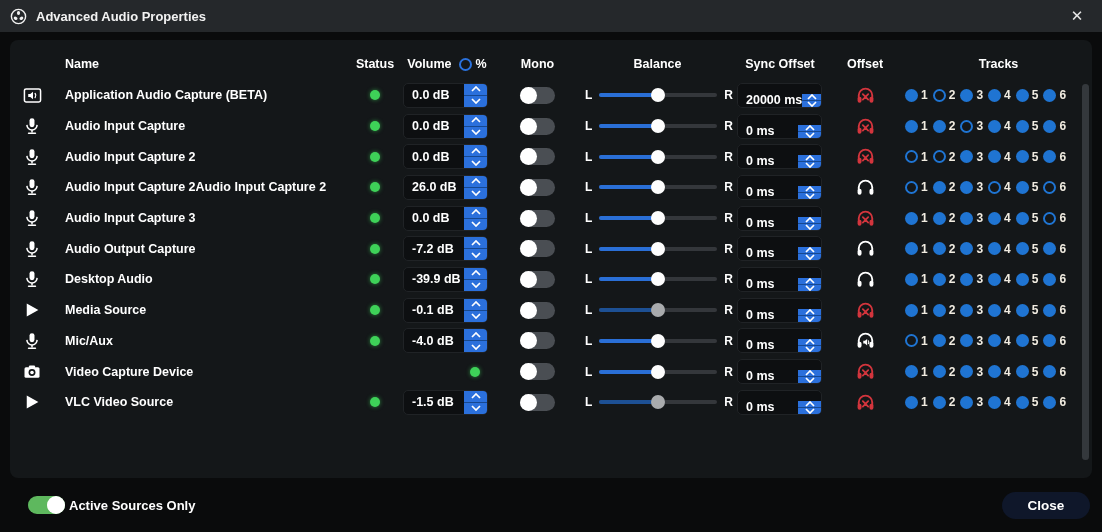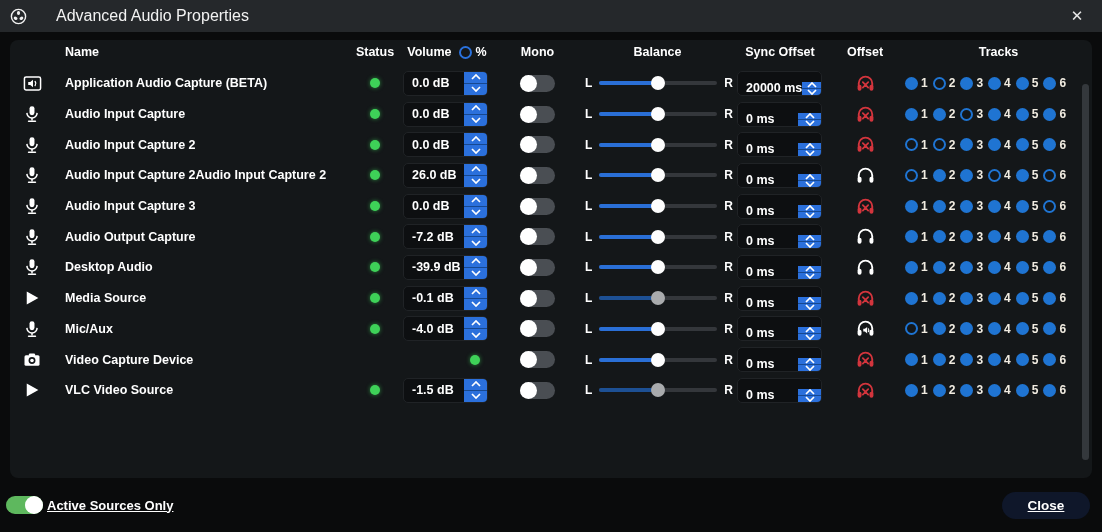--- a/index.html
+++ b/index.html
@@ -12,36 +12,36 @@
     overflow:hidden;
     -webkit-font-smoothing:antialiased;
   }
   
   .titlebar {
     height:32px; background:#25282b;
     display:flex; align-items:center;
     padding:0 10px;
   }
   .titlebar .logo { width:17px; height:17px; margin-right:9px; }
-  .titlebar .title { font-size:16px; font-weight:400; color:#f2f2f2; flex:1;margin-left:20px; }
+  .titlebar .title { font-size:13px; font-weight:700; color:#f2f2f2; flex:1; }
   .titlebar .win-close {
     width:30px; height:30px; display:flex; align-items:center; justify-content:center;
     font-size:15px; color:#e8e8e8; cursor:default;
   }
   
   .panel {
     position:relative;
     margin:8px 10px 0 10px;
     width:1082px; height:438px;
     background:#141719;
     border-radius:8px;
     overflow:hidden;
   }
   .hdr-row, .row { display:flex; align-items:center; }
-  .hdr-row { height:24px; font-size:12.5px; font-weight:700; color:#fff; }
+  .hdr-row { height:24px; margin-top:12px; font-size:12.5px; font-weight:700; color:#fff; }
   .rows { margin-top:4px; }
   .row { height:30.7px; font-size:12.5px; }
 
   
   .c-icon    { width:44px;  display:flex; justify-content:center; }
   .c-name    { flex:1; padding-left:11px; }
   .c-status  { width:40px;  display:flex; justify-content:center;text-align:center; }
   .c-volume  { width:100px; display:flex; }
   .c-mono    { width:85px;  display:flex; justify-content:center; }
   .c-balance { width:155px; display:flex; align-items:center; }
@@ -107,21 +107,21 @@
   .track-num { font-size:12px; font-weight:700; color:#f1ece1; }
 
   .scrollbar {
     position:absolute; right:3px; top:44px; width:7px; height:376px;
     background:#1d2023; border-radius:4px;
   }
   .scroll-thumb { width:100%; height:100%; background:#34383c; border-radius:4px; }
 
   
   .footer {
-    height:54px; display:flex; align-items:center; padding:0 12px 0 6px;text-decoration:underline;
+    height:54px; display:flex; align-items:center; padding:0 12px 0 28px;
   }
   .active-toggle {
     width:37px; height:18px; border-radius:10px; background:#5eb85e; position:relative;
   }
   .active-toggle .knob {
     position:absolute; right:0; top:0; width:18px; height:18px;
     background:#fff; border-radius:50%;
   }
   .active-label { font-size:13px; font-weight:700; margin-left:4px; flex:1; }
   .close-btn {

